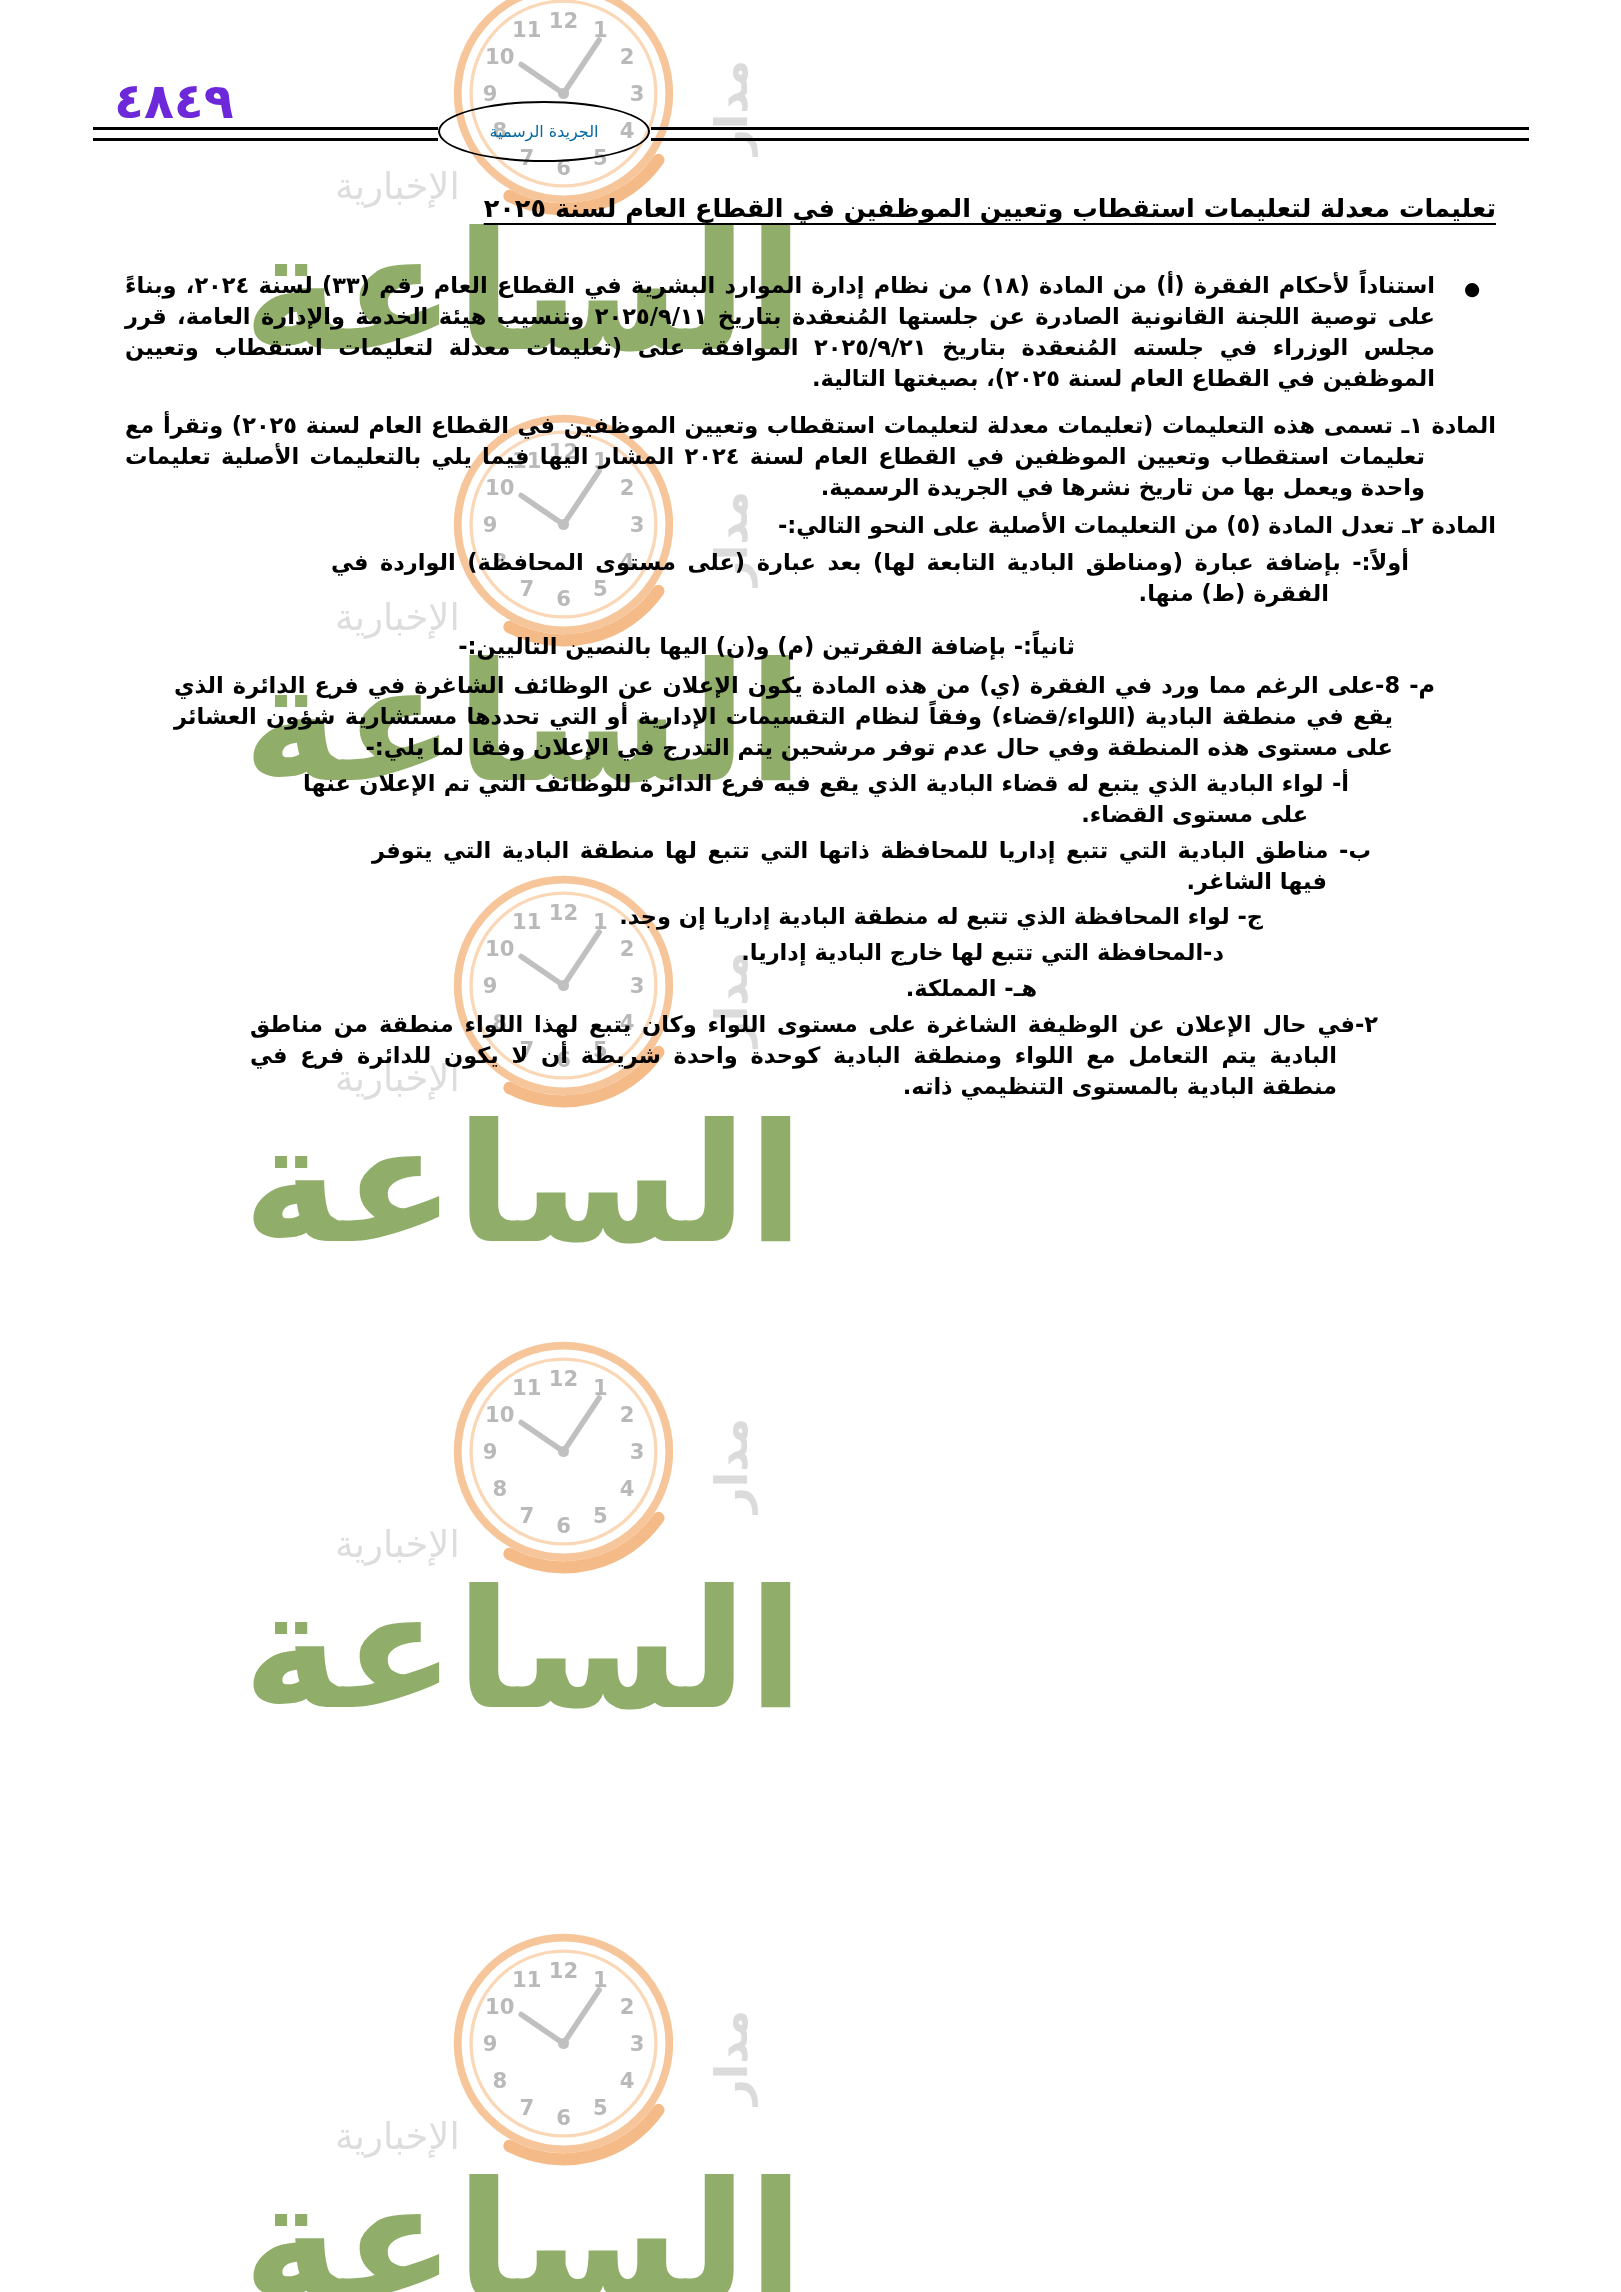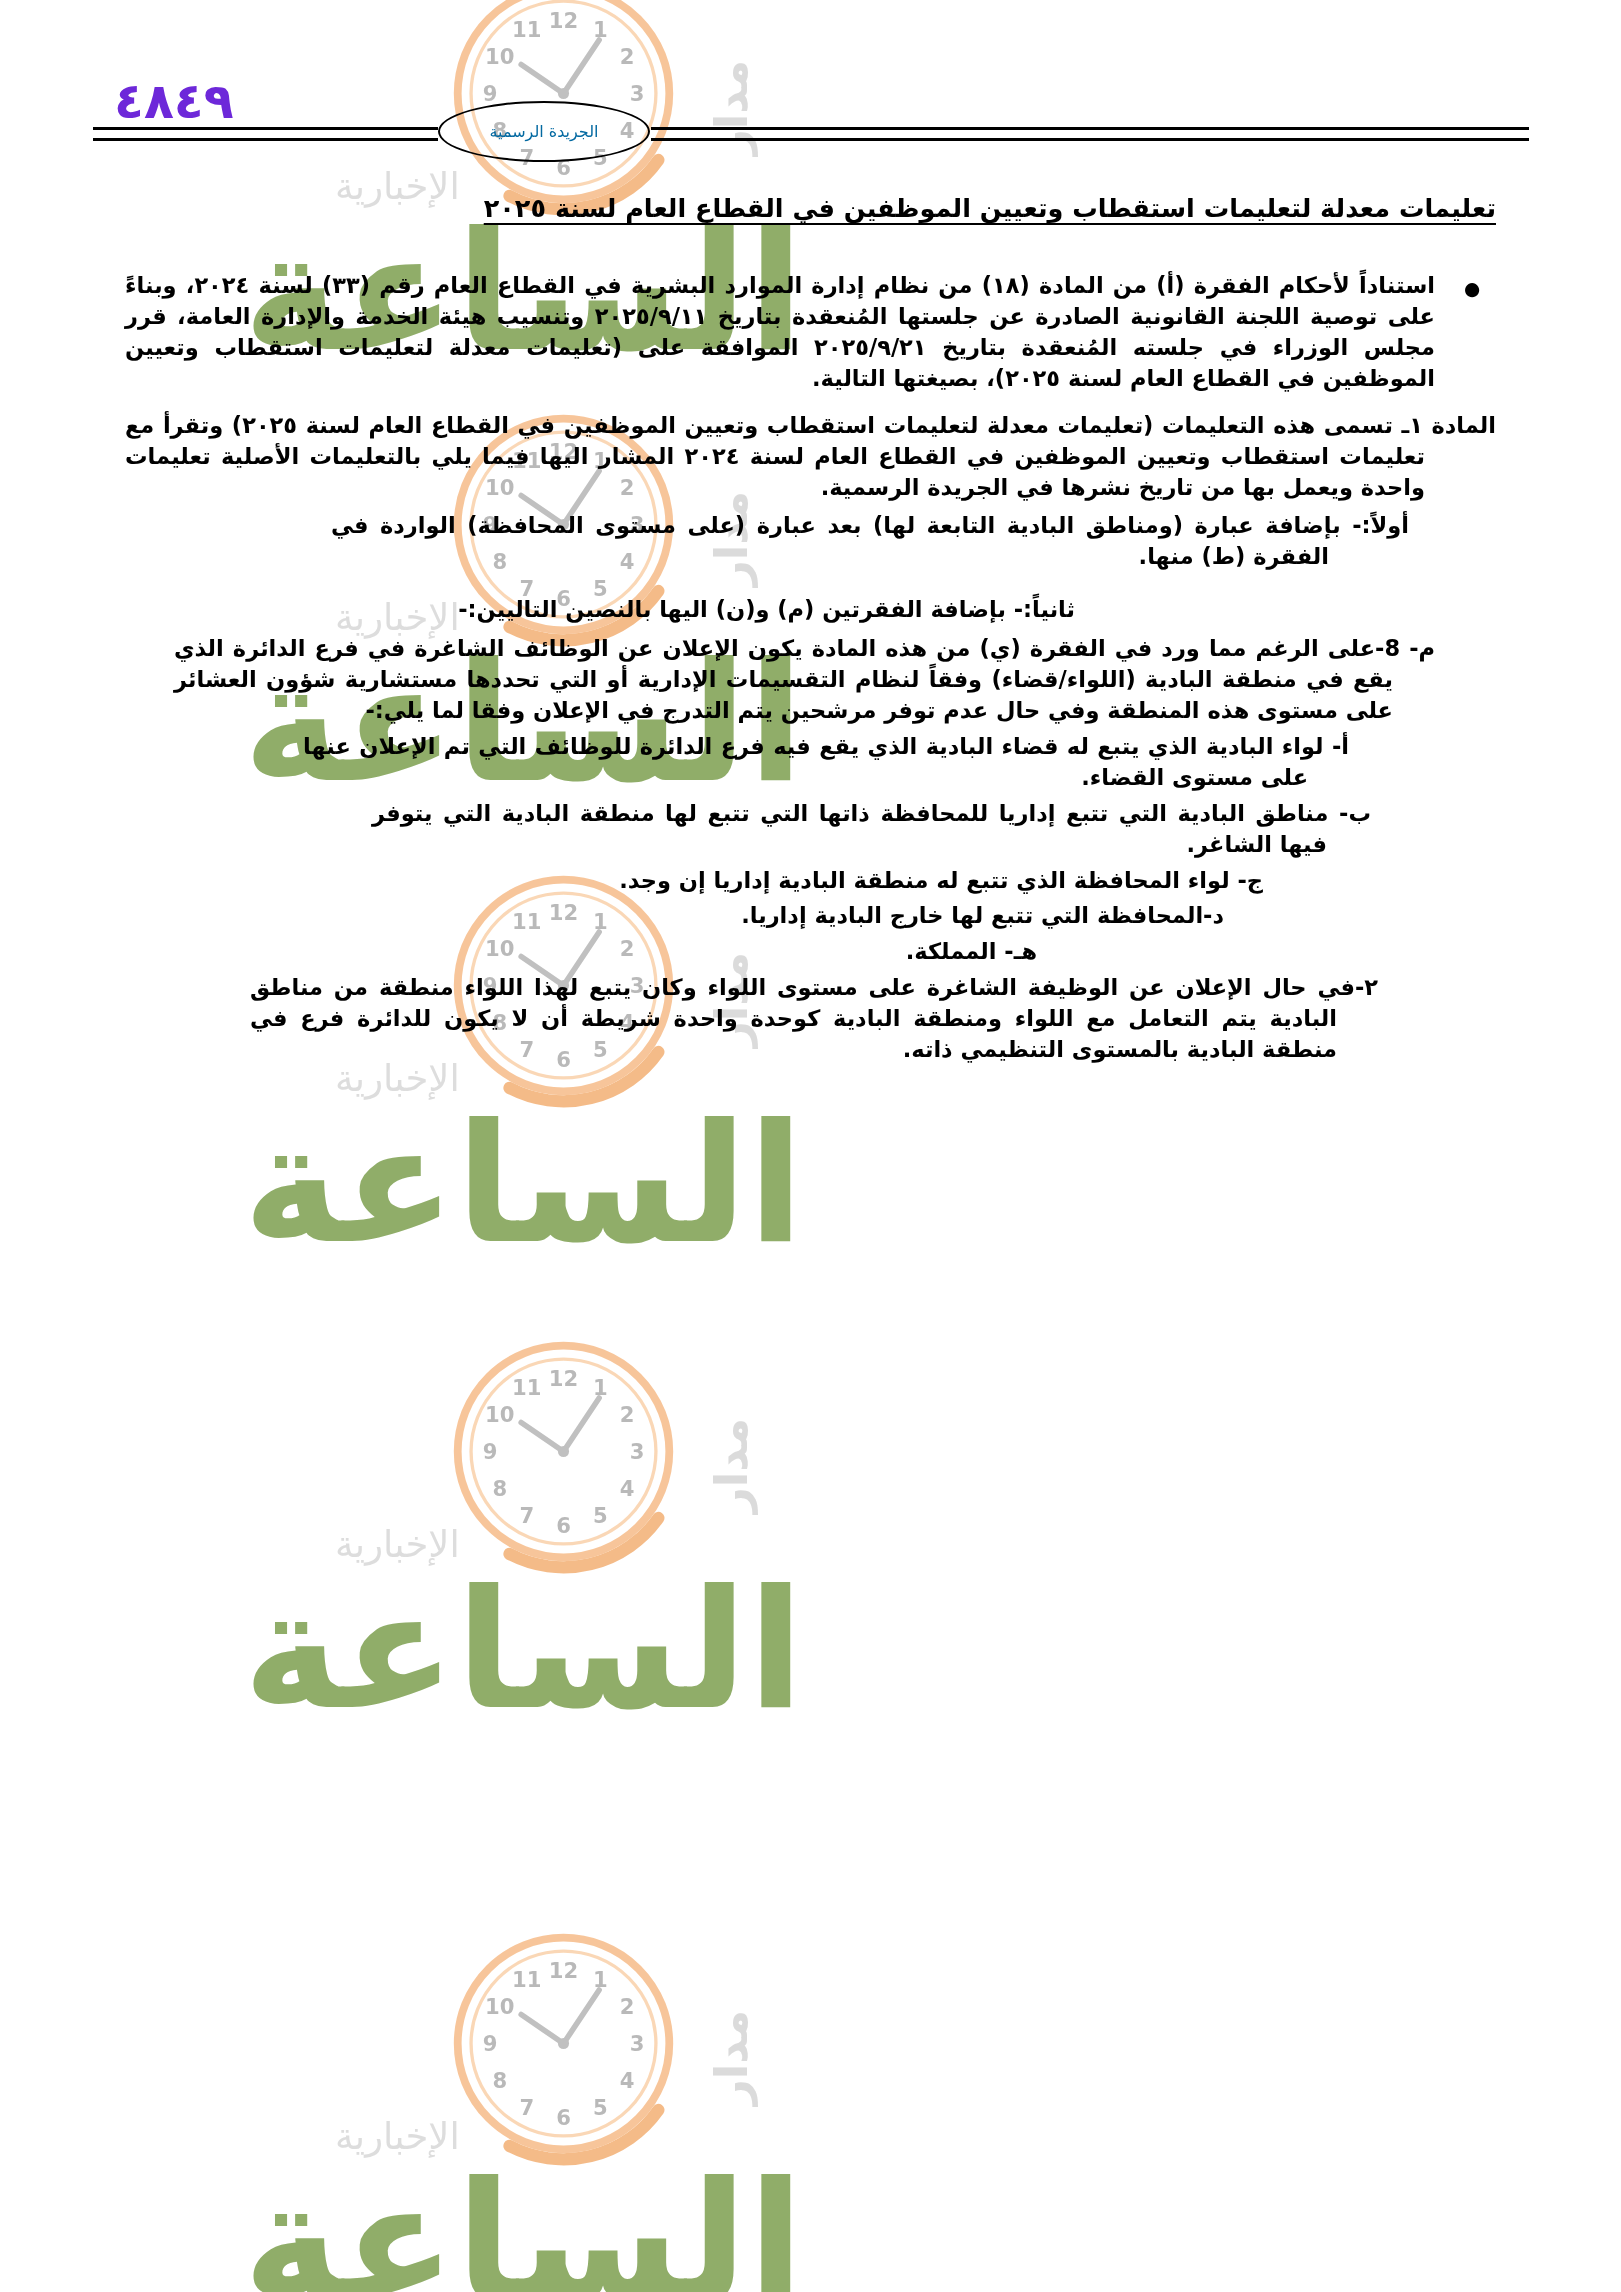--- a/index.html
+++ b/index.html
@@ -253,20 +253,21 @@
   <div class="content">
 
     <div class="doc-title">تعليمات معدلة لتعليمات استقطاب وتعيين الموظفين في القطاع العام لسنة ٢٠٢٥</div>
 
     <p class="para p-intro">
       <span class="intro-marker">●</span>
       <span>استناداً لأحكام الفقرة (أ) من المادة (١٨) من نظام إدارة الموارد البشرية في القطاع العام رقم (٣٣) لسنة ٢٠٢٤، وبناءً على توصية اللجنة القانونية الصادرة عن جلستها المُنعقدة بتاريخ ٢٠٢٥/٩/١١ وتنسيب هيئة الخدمة والإدارة العامة، قرر مجلس الوزراء في جلسته المُنعقدة بتاريخ ٢٠٢٥/٩/٢١ الموافقة على (تعليمات معدلة لتعليمات استقطاب وتعيين الموظفين في القطاع العام لسنة ٢٠٢٥)، بصيغتها التالية.</span>
     </p>
 
     <p class="para p-art">المادة ١ـ تسمى هذه التعليمات (تعليمات معدلة لتعليمات استقطاب وتعيين الموظفين في القطاع العام لسنة ٢٠٢٥) وتقرأ مع تعليمات استقطاب وتعيين الموظفين في القطاع العام لسنة ٢٠٢٤ المشار اليها فيما يلي بالتعليمات الأصلية تعليمات واحدة ويعمل بها من تاريخ نشرها في الجريدة الرسمية.</p>
+    <p class="para p-art2">المادة ٢ـ تعدل المادة (٥) من التعليمات الأصلية على النحو التالي:-</p>
     <p class="para p-awalan">أولاً:- بإضافة عبارة (ومناطق البادية التابعة لها) بعد عبارة (على مستوى المحافظة) الواردة في الفقرة (ط) منها.</p>
     <p class="para p-thanyan">ثانياً:- بإضافة الفقرتين (م) و(ن) اليها بالنصين التاليين:-</p>
     <p class="para p-meem">م- 8-على الرغم مما ورد في الفقرة (ي) من هذه المادة يكون الإعلان عن الوظائف الشاغرة في فرع الدائرة الذي يقع في منطقة البادية (اللواء/قضاء) وفقاً لنظام التقسيمات الإدارية أو التي تحددها مستشارية شؤون العشائر على مستوى هذه المنطقة وفي حال عدم توفر مرشحين يتم التدرج في الإعلان وفقا لما يلي:-</p>
     <p class="para p-a">أ- لواء البادية الذي يتبع له قضاء البادية الذي يقع فيه فرع الدائرة للوظائف التي تم الإعلان عنها على مستوى القضاء.</p>
     <p class="para p-b">ب- مناطق البادية التي تتبع إداريا للمحافظة ذاتها التي تتبع لها منطقة البادية التي يتوفر فيها الشاغر.</p>
     <p class="para p-j">ج- لواء المحافظة الذي تتبع له منطقة البادية إداريا إن وجد.</p>
     <p class="para p-d">د-المحافظة التي تتبع لها خارج البادية إداريا.</p>
     <p class="para p-h">هـ- المملكة.</p>
     <p class="para p-two">٢-في حال الإعلان عن الوظيفة الشاغرة على مستوى اللواء وكان يتبع لهذا اللواء منطقة من مناطق البادية يتم التعامل مع اللواء ومنطقة البادية كوحدة واحدة شريطة أن لا يكون للدائرة فرع في منطقة البادية بالمستوى التنظيمي ذاته.</p>
 

